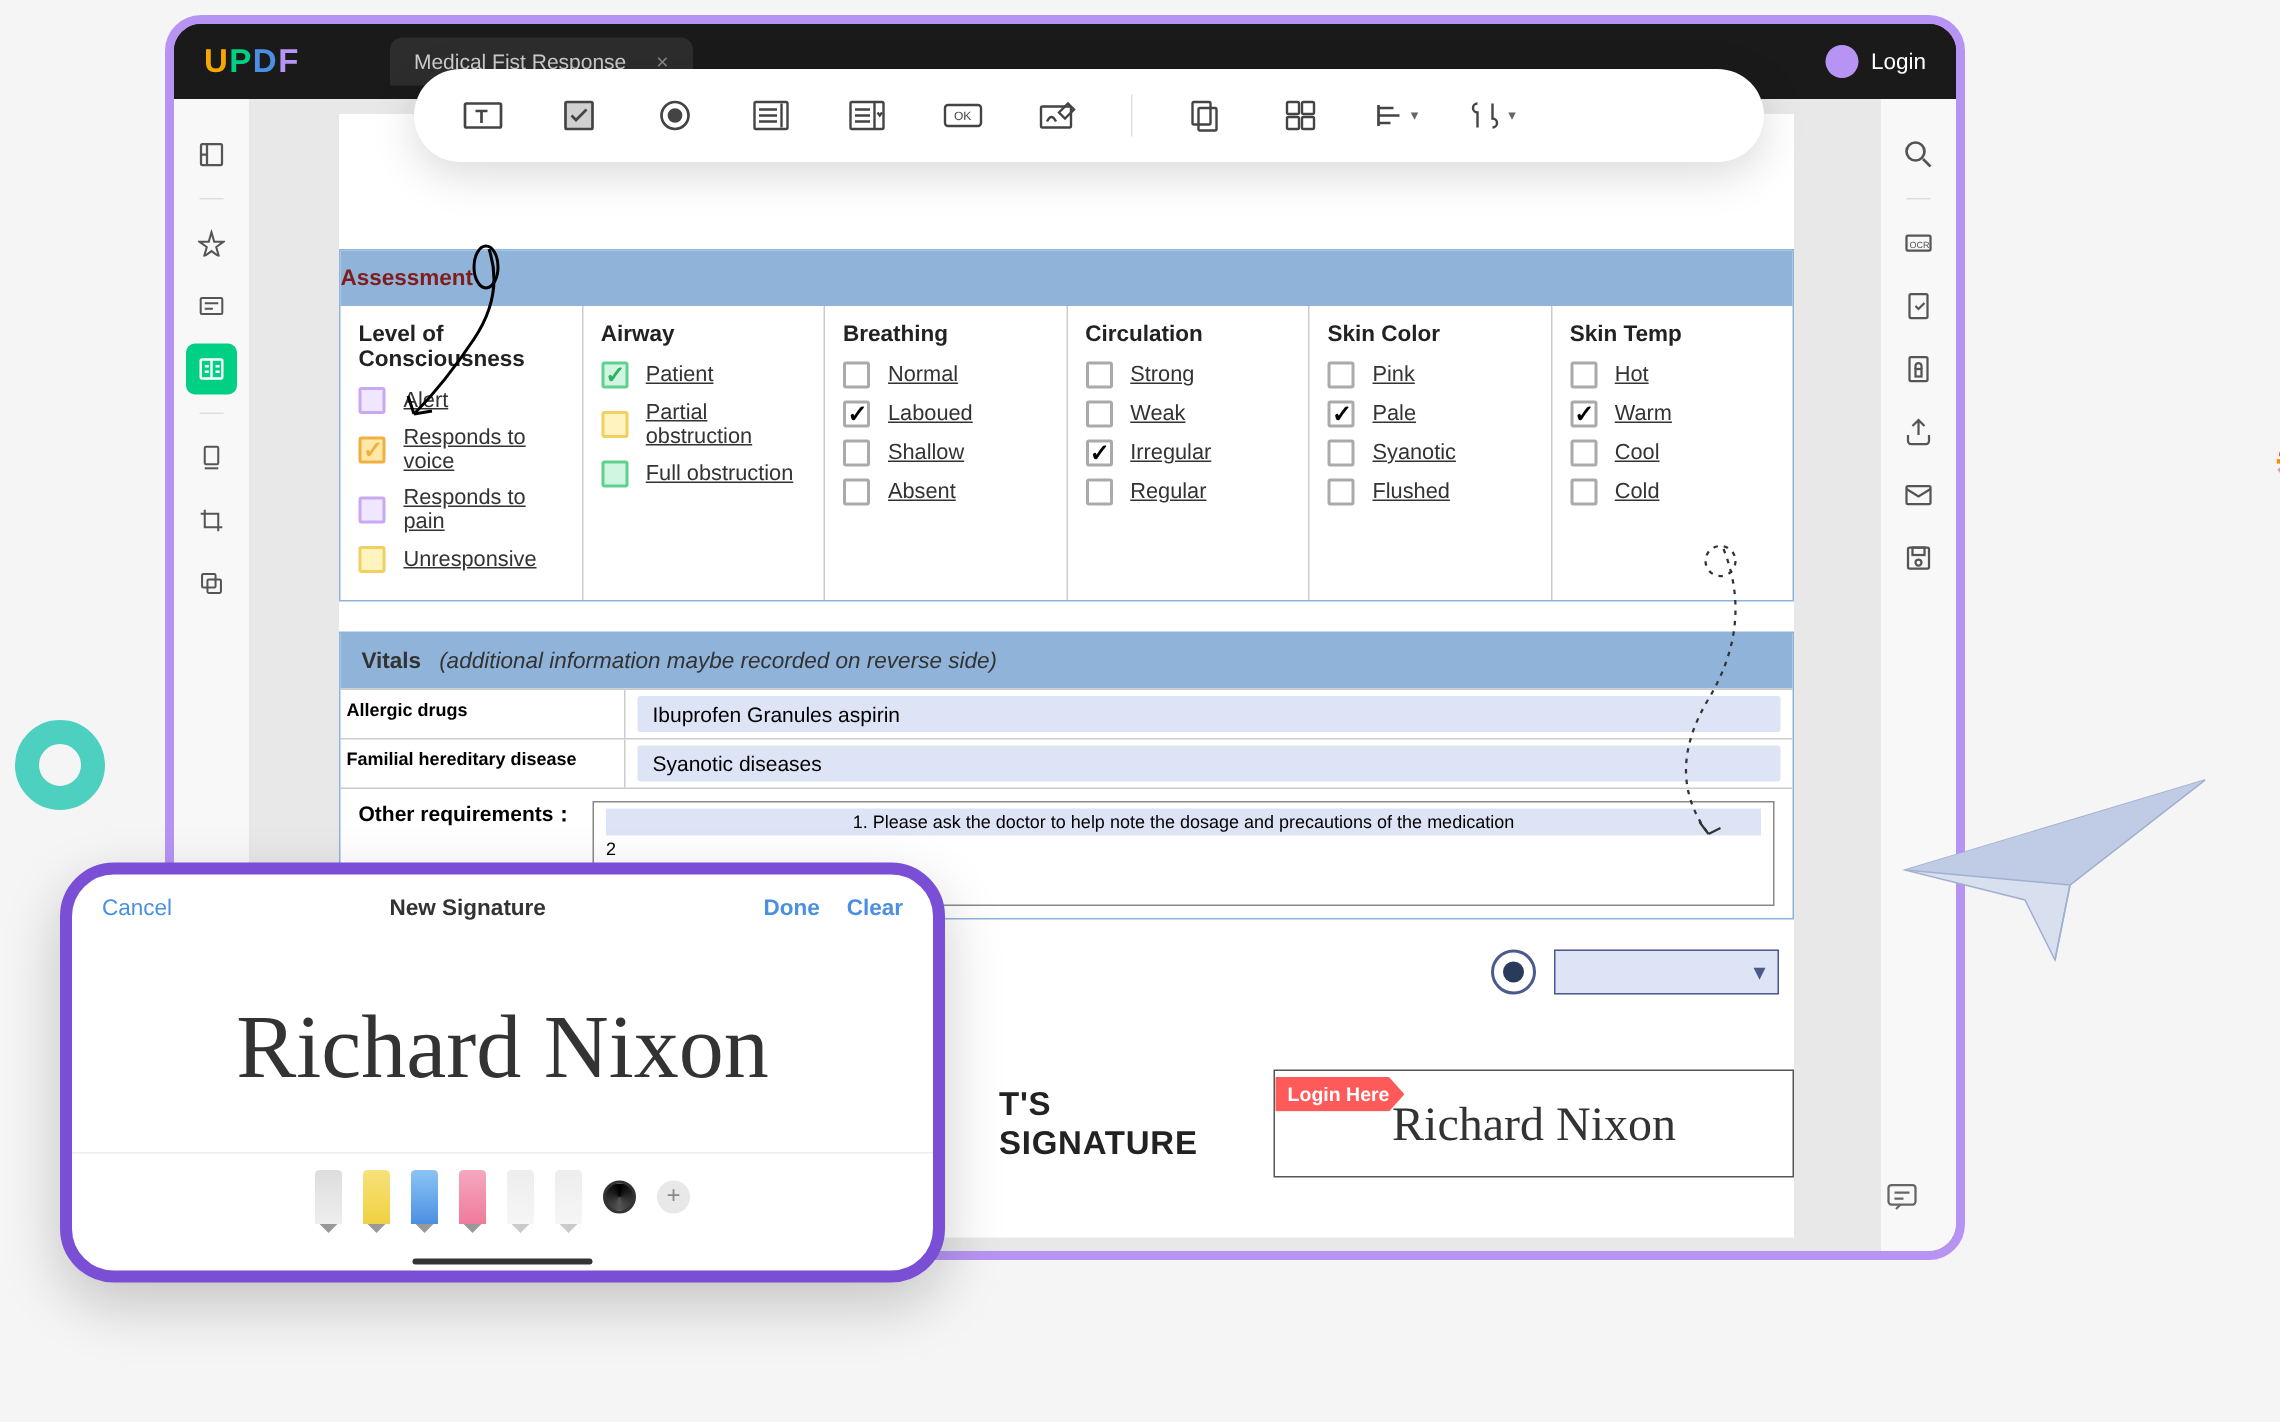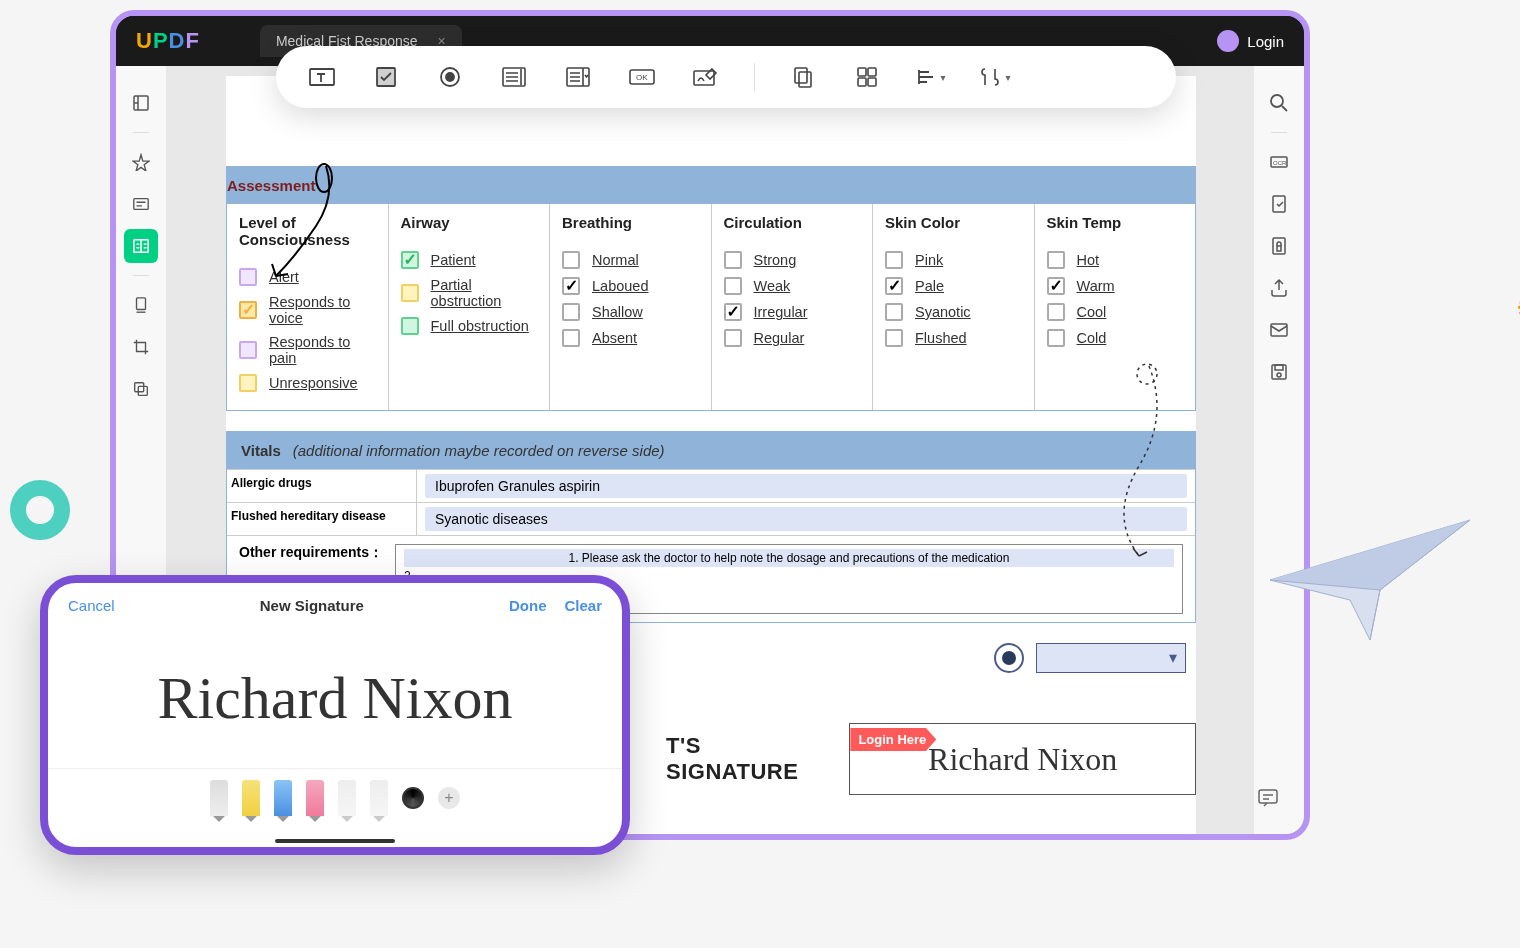--- a/index.html
+++ b/index.html
@@ -151,21 +151,21 @@
 }
 .col {
   flex: 1;
   border-right: 1px solid #ccc;
   padding: 10px 12px;
 }
 .col:last-child { border-right: none; }
 .col h4 {
   font-size: 15px;
   font-weight: 700;
-  margin-bottom: 20px;
+  margin-bottom: 10px;
   color: #222;
 }
 .check-row {
   display: flex;
   align-items: center;
   gap: 12px;
   margin: 8px 0;
   font-size: 14.5px;
   color: #333;
   text-decoration: underline;
@@ -626,21 +626,21 @@
           <div class="vitals-header">
             <b>Vitals</b><i>(additional information maybe recorded on reverse side)</i>
           </div>
           <div class="vitals-row">
             <div class="vitals-label">Allergic drugs</div>
             <div class="vitals-value">
                 <div class="vitals-input">Ibuprofen Granules  aspirin</div>
               </div>
           </div>
           <div class="vitals-row">
-            <div class="vitals-label">Flushed hereditary disease</div>
+            <div class="vitals-label">Familial hereditary disease</div>
             <div class="vitals-value">
                 <div class="vitals-input">Syanotic diseases</div>
               </div>
           </div>
           <div class="other-req">
             <div class="other-label">Other requirements：</div>
             <div class="other-box">
               <div class="line1">1. Please ask the doctor to help note the dosage and precautions of the medication</div>
               <div>2</div>
               <div>3</div>

